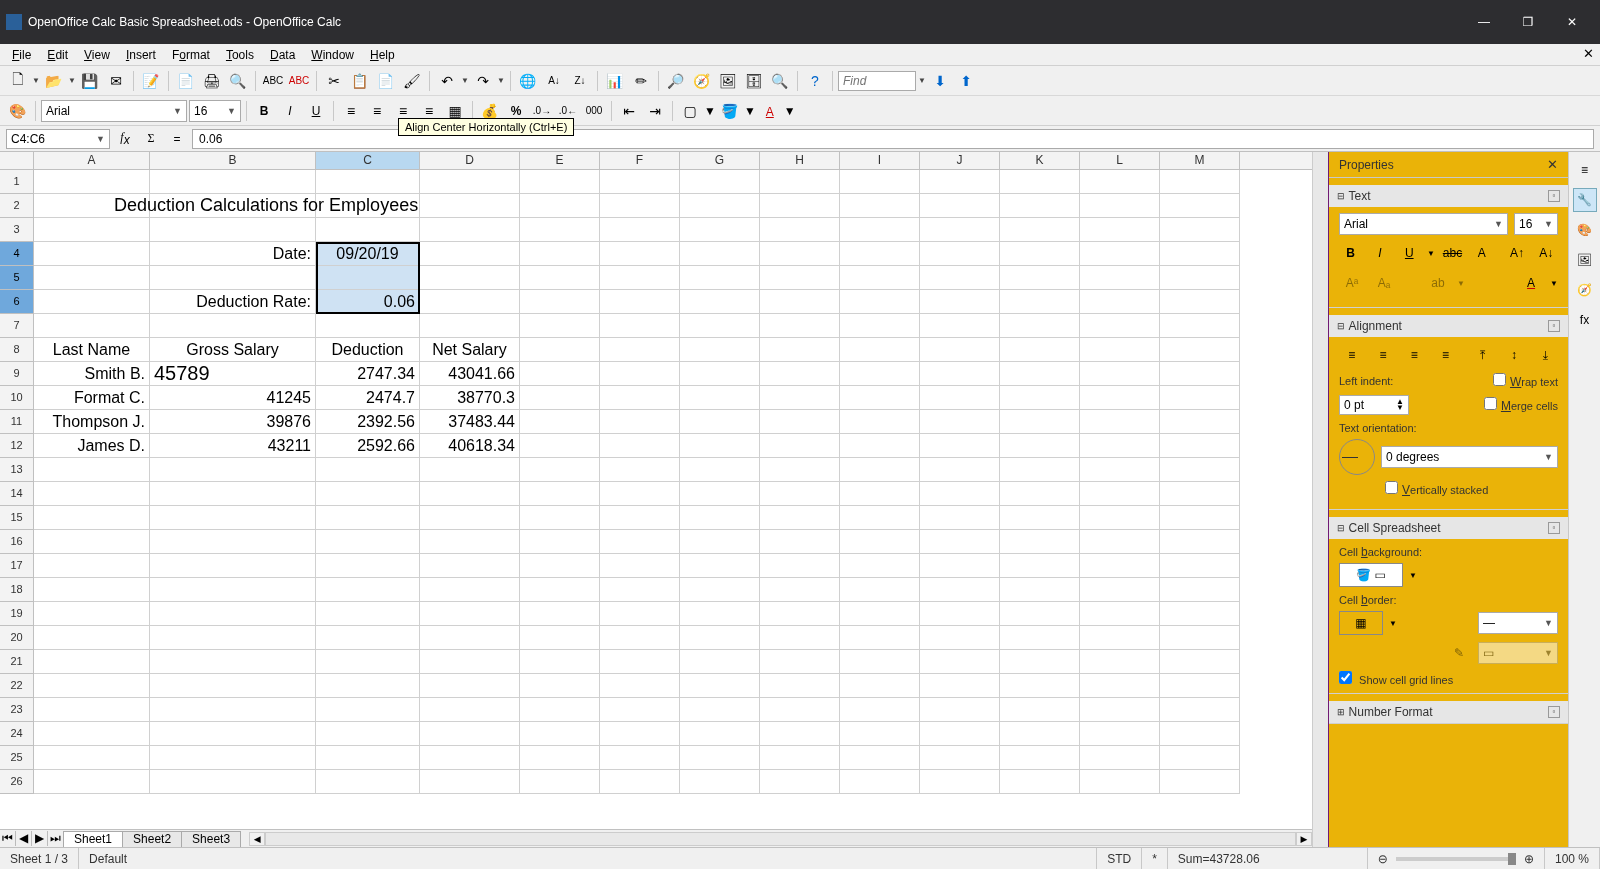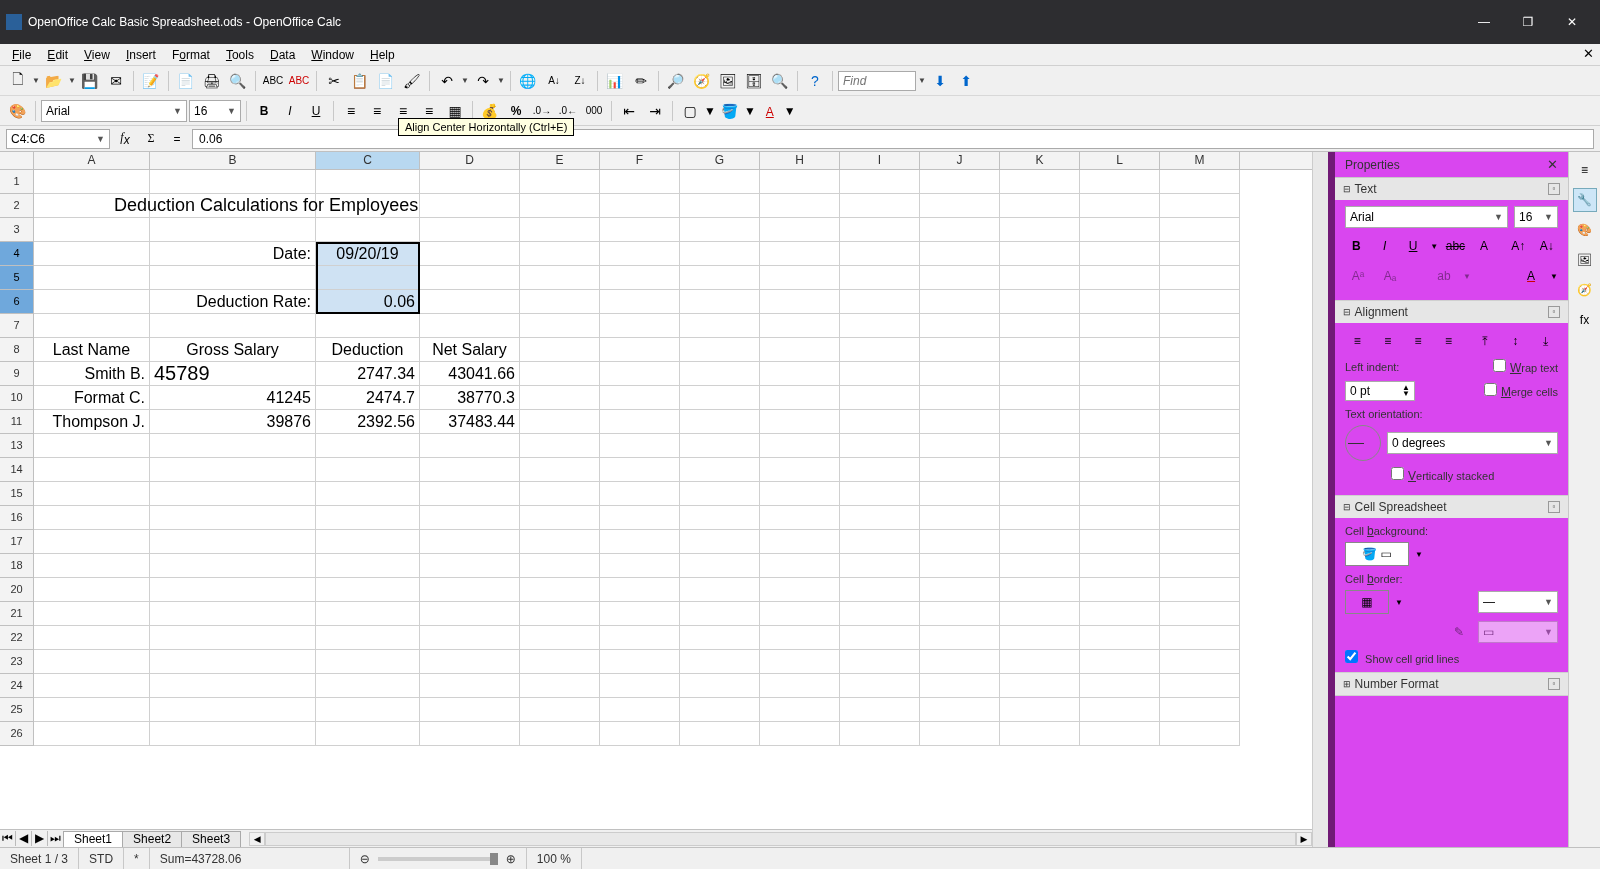--- a/index.html
+++ b/index.html
@@ -67,21 +67,21 @@
 .sheettabs .tab { padding: 0 10px; border: 1px solid #aaa; border-bottom: none; background: #fff; margin-left: -1px; line-height: 15px; }
 .sheettabs .tab.inactive { background: #e8e8e8; }
 .sheettabs .hscroll { flex: 1; margin-left: 8px; display: flex; align-items: center; }
 .sheettabs .hscroll .track { flex: 1; height: 14px; background: #e8e8e8; border: 1px solid #ccc; position: relative; }
 .sheettabs .hscroll .larrow, .sheettabs .hscroll .rarrow { width: 16px; height: 14px; border: 1px solid #ccc; text-align: center; font-size: 9px; line-height: 12px; }
 
 
 .vscroll { width: 16px; background: #e8e8e8; border-left: 1px solid #ccc; }
 
 
-.sidepanel { width: 240px; background: #d946ef; border-left: 7px solid #701a75; display: flex; flex-direction: column; }
+.sidepanel { width: 240px; background: #eab308; border-left: 1px solid #701a75; display: flex; flex-direction: column; gap: 7px; }
 .sidepanel .hdr { height: 26px; border-bottom: 1px solid #c8c8c8; display: flex; align-items: center; padding: 0 10px; font-size: 12px; color: #333; font-weight: normal; }
 .sidepanel .hdr .close { margin-left: auto; font-size: 13px; cursor: default; }
 .sidepanel .section { border-bottom: 1px solid #d0d0d0; }
 .sidepanel .sectitle { height: 22px; display: flex; align-items: center; padding: 0 8px; background: #e6e6e6; font-size: 11px; color: #333; }
 .sidepanel .sectitle .toggle { margin-right: 4px; font-size: 9px; }
 .sidepanel .sectitle .more { margin-left: auto; width: 12px; height: 12px; border: 1px solid #999; font-size: 8px; text-align: center; line-height: 10px; }
 .sidepanel .seccontent { padding: 6px 10px; }
 .sidepanel .row { display: flex; align-items: center; gap: 6px; margin-bottom: 6px; }
 .sidepanel .sel { border: 1px solid #aaa; background: #fff; height: 22px; display: flex; align-items: center; padding: 0 4px; }
 .sidepanel .sel .arrow { margin-left: auto; font-size: 9px; color: #555; }
@@ -519,20 +519,36 @@
             <div class="cell" style="width:80px"></div>
             <div class="cell" style="width:80px"></div>
             <div class="cell" style="width:80px"></div>
             <div class="cell" style="width:80px"></div>
             <div class="cell" style="width:80px"></div>
             <div class="cell" style="width:80px"></div>
             <div class="cell" style="width:80px"></div>
             <div class="cell" style="width:80px"></div>
           </div>
           <div class="gr big">
+            <div class="rowhdr">12</div>
+            <div class="cell" style="width: 116px; text-align: right; font-size: 16px;">James D.</div>
+            <div class="cell" style="width: 166px; text-align: right; font-size: 16px;">43211</div>
+            <div class="cell" style="width: 104px; text-align: right; font-size: 16px;">2592.66</div>
+            <div class="cell" style="width: 100px; text-align: right; font-size: 16px;">40618.34</div>
+            <div class="cell" style="width:80px"></div>
+            <div class="cell" style="width:80px"></div>
+            <div class="cell" style="width:80px"></div>
+            <div class="cell" style="width:80px"></div>
+            <div class="cell" style="width:80px"></div>
+            <div class="cell" style="width:80px"></div>
+            <div class="cell" style="width:80px"></div>
+            <div class="cell" style="width:80px"></div>
+            <div class="cell" style="width:80px"></div>
+          </div>
+          <div class="gr big">
             <div class="rowhdr">13</div>
             <div class="cell" style="width:116px"></div>
             <div class="cell" style="width:166px"></div>
             <div class="cell" style="width:104px"></div>
             <div class="cell" style="width:100px"></div>
             <div class="cell" style="width:80px"></div>
             <div class="cell" style="width:80px"></div>
             <div class="cell" style="width:80px"></div>
             <div class="cell" style="width:80px"></div>
             <div class="cell" style="width:80px"></div>
@@ -600,20 +616,36 @@
             <div class="cell" style="width:80px"></div>
             <div class="cell" style="width:80px"></div>
             <div class="cell" style="width:80px"></div>
             <div class="cell" style="width:80px"></div>
             <div class="cell" style="width:80px"></div>
             <div class="cell" style="width:80px"></div>
             <div class="cell" style="width:80px"></div>
           </div>
           <div class="gr big">
             <div class="rowhdr">18</div>
+            <div class="cell" style="width:116px"></div>
+            <div class="cell" style="width:166px"></div>
+            <div class="cell" style="width:104px"></div>
+            <div class="cell" style="width:100px"></div>
+            <div class="cell" style="width:80px"></div>
+            <div class="cell" style="width:80px"></div>
+            <div class="cell" style="width:80px"></div>
+            <div class="cell" style="width:80px"></div>
+            <div class="cell" style="width:80px"></div>
+            <div class="cell" style="width:80px"></div>
+            <div class="cell" style="width:80px"></div>
+            <div class="cell" style="width:80px"></div>
+            <div class="cell" style="width:80px"></div>
+          </div>
+          <div class="gr big">
+            <div class="rowhdr">19</div>
             <div class="cell" style="width:116px"></div>
             <div class="cell" style="width:166px"></div>
             <div class="cell" style="width:104px"></div>
             <div class="cell" style="width:100px"></div>
             <div class="cell" style="width:80px"></div>
             <div class="cell" style="width:80px"></div>
             <div class="cell" style="width:80px"></div>
             <div class="cell" style="width:80px"></div>
             <div class="cell" style="width:80px"></div>
             <div class="cell" style="width:80px"></div>
@@ -906,20 +938,21 @@
     <div class="ic active">🔧</div>
     <div class="ic">🎨</div>
     <div class="ic">🖼</div>
     <div class="ic">🧭</div>
     <div class="ic">fx</div>
   </div>
 </div>
 
 <div class="statusbar">
   <div class="seg">Sheet 1 / 3</div>
+  <div class="seg flex">Default</div>
   <div class="seg">STD</div>
   <div class="seg">*</div>
   <div class="seg" style="width:200px">Sum=43728.06</div>
   <div class="seg">
       <span>⊖</span>
       <div class="slider"></div>
       <span>⊕</span>
     </div>
   <div class="seg">100 %</div>
 </div>

